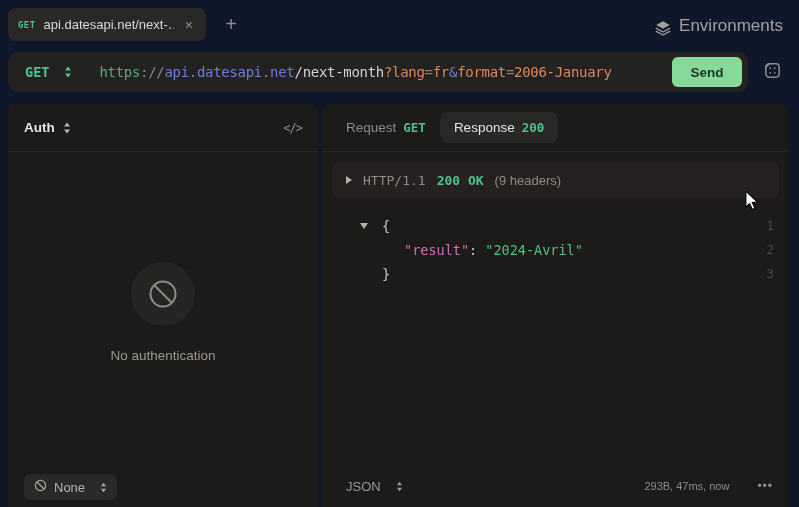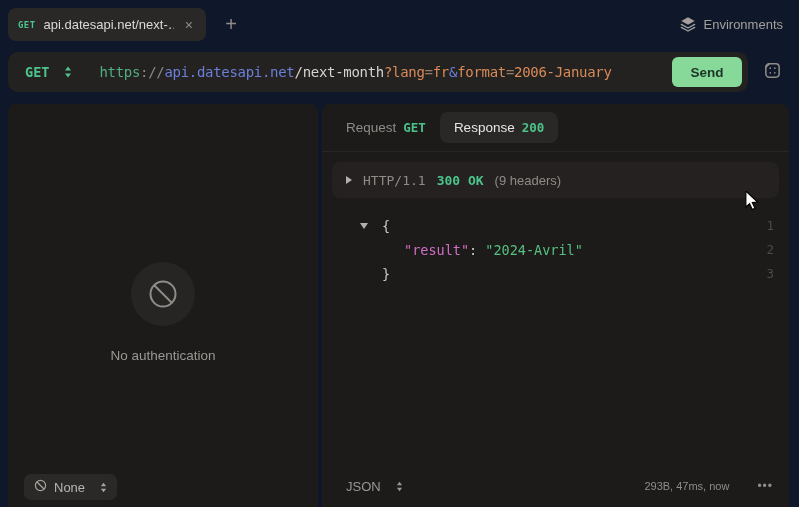--- a/index.html
+++ b/index.html
@@ -21,21 +21,21 @@
   .tab-method { font-family:"DejaVu Sans Mono",monospace; font-size:9px; font-weight:bold; color:#4cc38a; letter-spacing:.4px; }
   .tab-title { font-size:13px; color:#dcdad7; white-space:nowrap; overflow:hidden; }
   .tab-close { margin-left:auto; color:#8f8c88; font-size:14px; line-height:1; padding:2px 3px; }
   .newtab {
     position:absolute; left:216px; top:9px; width:30px; height:30px;
     display:flex; align-items:center; justify-content:center;
     color:#8f8c88; font-size:20px; font-weight:300;
   }
   .env {
     position:absolute; right:16px; top:12px; height:24px;
-    display:flex; align-items:center; gap:8px; color:#a3a09c; font-size:13px;
+    display:flex; align-items:flex-end; gap:8px; color:#a3a09c; font-size:17px;
   }
   .env svg { display:block; }
 
   
   .urlbar {
     position:absolute; left:8px; top:52px; width:740px; height:40px;
     background:#242221; border-radius:10px;
     display:flex; align-items:center;
   }
   .method-select {
@@ -178,20 +178,30 @@
         <circle cx="7.6" cy="7.6" r="0.9" fill="#8f8c88" stroke="none"></circle>
         <circle cx="12.4" cy="7.6" r="0.9" fill="#8f8c88" stroke="none"></circle>
         <circle cx="7.6" cy="12.4" r="0.9" fill="#8f8c88" stroke="none"></circle>
         <circle cx="12.4" cy="12.4" r="0.9" fill="#8f8c88" stroke="none"></circle>
         <path d="M3 6.5 6.5 3"></path>
       </svg>
     </span>
   </div>
 
   <div class="card card-left">
+    <div class="panel-head">
+      <span class="auth-title">Auth</span>
+      <span class="updown">
+        <svg width="8" height="12" viewBox="0 0 8 12" fill="#b3b0ac">
+            <path d="M4 0.5 7 4.5 1 4.5 Z"></path>
+            <path d="M1 7.5 7 7.5 4 11.5 Z"></path>
+          </svg>
+      </span>
+      <span class="code-icon mono">&lt;/&gt;</span>
+    </div>
     <div class="empty">
       <div class="ban-circle">
         <svg width="32" height="32" viewBox="0 0 32 32" fill="none" stroke="#8f8c88" stroke-width="2" stroke-linecap="round">
           <circle cx="16" cy="16" r="12.5"></circle>
           <path d="M7.5 7.5 24.5 24.5"></path>
         </svg>
       </div>
       <div class="empty-text">No authentication</div>
     </div>
     <div class="auth-footer">
@@ -219,21 +229,21 @@
       </div>
       <div class="rtab rtab-active">
         <span class="lbl-lit">Response</span>
         <span class="badge-green">200</span>
       </div>
     </div>
 
     <div class="status-row">
       <span class="tri-right"></span>
       <span class="st-proto mono">HTTP/1.1</span>
-      <span class="st-code mono">300 OK</span>
+      <span class="st-code mono">200 OK</span>
       <span class="st-headers">(9 headers)</span>
     </div>
 
     <div class="code-area mono">
       <div class="code-line">
         <span class="fold tri-down"></span>
         <span class="j-punc">{</span>
         <span class="ln">1</span>
       </div>
       <div class="code-line indent2">

